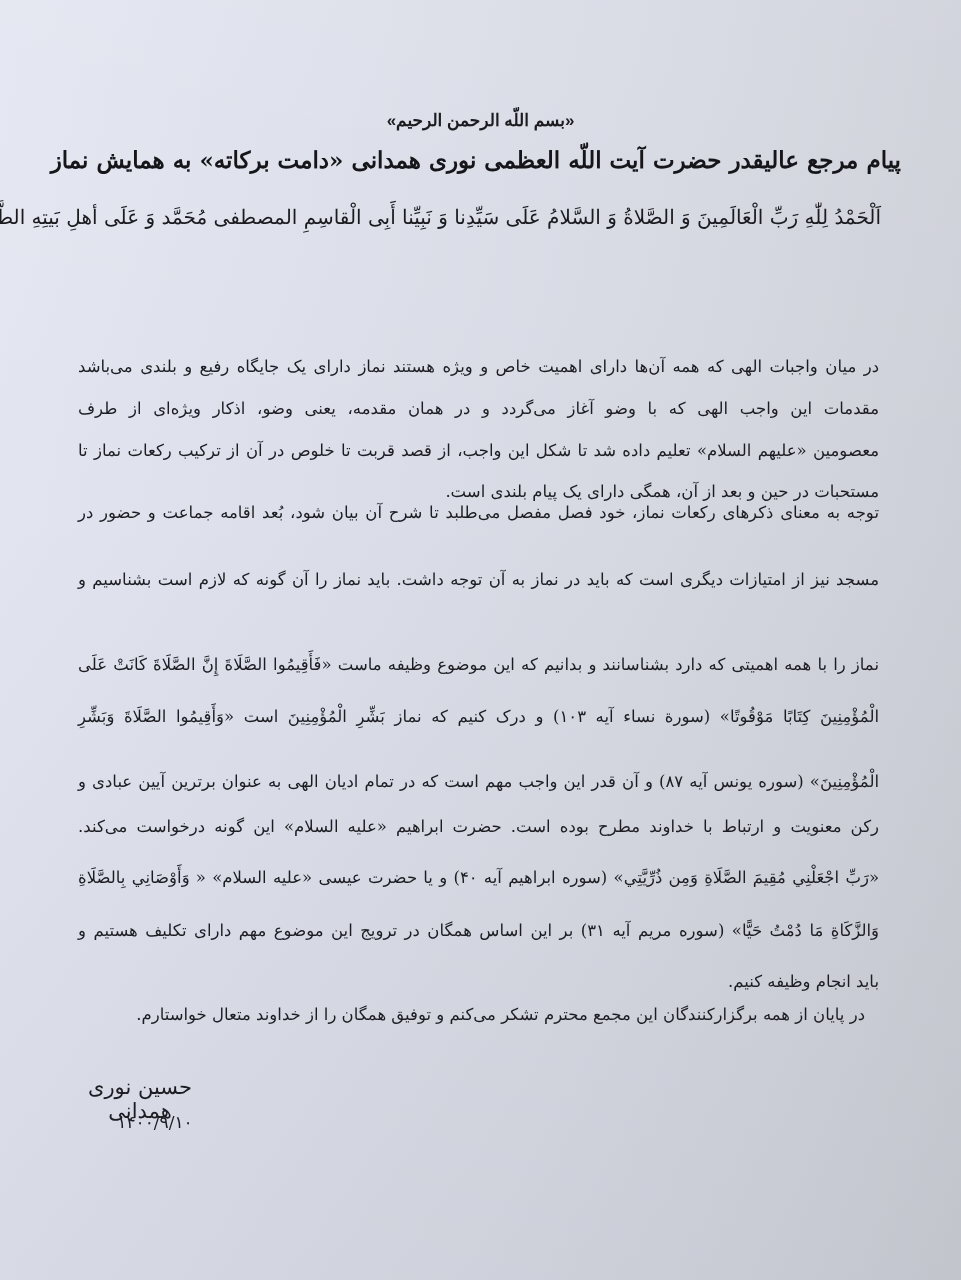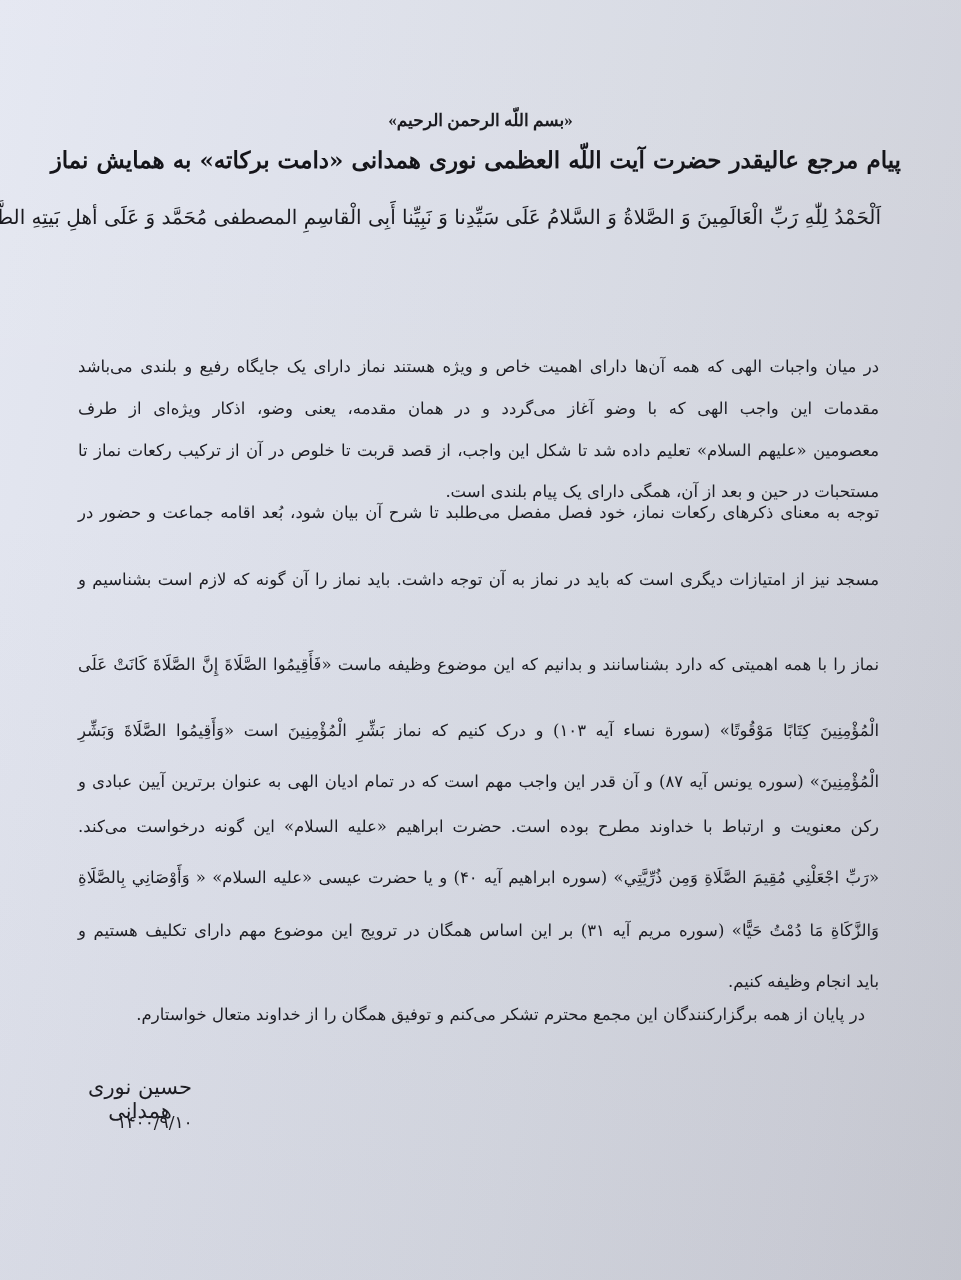--- a/index.html
+++ b/index.html
@@ -19,21 +19,21 @@
       position: absolute;
       left: 0; top: 0;
       width: 961px; height: 1280px;
       background: linear-gradient(180deg, rgba(255,255,255,0.06) 0%, rgba(255,255,255,0) 40%, rgba(120,120,135,0.08) 100%);
     }
     .bismillah {
       position: absolute;
       top: 110px;
       left: 0; right: 0;
       text-align: center;
-      font-family: Liberation Serif, serif;
+      font-family: Liberation Sans, sans-serif;
       font-size: 17px;
       font-weight: bold;
       direction: rtl;
       color: #1b1b20;
     }
     .title {
       position: absolute;
       top: 146px;
       left: 60px; right: 60px;
       text-align: center;
@@ -107,21 +107,21 @@
   <div class="arabic-praise praise-1">اَلْحَمْدُ لِلّٰهِ رَبِّ الْعَالَمِینَ وَ الصَّلاةُ وَ السَّلامُ عَلَی سَیِّدِنا وَ نَبِیِّنا أَبِی الْقاسِمِ المصطفی مُحَمَّد وَ عَلَی أهلِ بَیتِهِ الطَّیِّبِینَ</div>
 
   <div class="para-line" style="top:357px;">در میان واجبات الهی که همه آن‌ها دارای اهمیت خاص و ویژه هستند نماز دارای یک جایگاه رفیع و بلندی می‌باشد</div>
   <div class="para-line" style="top:399px;">مقدمات این واجب الهی که با وضو آغاز می‌گردد و در همان مقدمه، یعنی وضو، اذکار ویژه‌ای از طرف</div>
   <div class="para-line" style="top:441px;">معصومین «علیهم السلام» تعلیم داده شد تا شکل این واجب، از قصد قربت تا خلوص در آن از ترکیب رکعات نماز تا</div>
   <div class="para-line last" style="top:482px;">مستحبات در حین و بعد از آن، همگی دارای یک پیام بلندی است.</div>
 
   <div class="para-line" style="top:503px;">توجه به معنای ذکرهای رکعات نماز، خود فصل مفصل می‌طلبد تا شرح آن بیان شود، بُعد اقامه جماعت و حضور در</div>
   <div class="para-line" style="top:570px;">مسجد  نیز از امتیازات دیگری است که باید در نماز به آن توجه داشت. باید نماز را آن گونه که لازم است بشناسیم و</div>
   <div class="para-line" style="top:655px;">نماز را با همه اهمیتی که دارد بشناسانند و بدانیم که این موضوع وظیفه ماست «فَأَقِیمُوا الصَّلَاةَ إِنَّ الصَّلَاةَ كَانَتْ عَلَى</div>
-  <div class="para-line" style="top:707px;margin-top:14px;">الْمُؤْمِنِينَ كِتَابًا مَوْقُوتًا» (سورة نساء آیه ۱۰۳) و درک کنیم که نماز بَشِّرِ الْمُؤْمِنِينَ است «وَأَقِيمُوا الصَّلَاةَ وَبَشِّرِ</div>
+  <div class="para-line" style="top:707px;">الْمُؤْمِنِينَ كِتَابًا مَوْقُوتًا» (سورة نساء آیه ۱۰۳) و درک کنیم که نماز بَشِّرِ الْمُؤْمِنِينَ است «وَأَقِيمُوا الصَّلَاةَ وَبَشِّرِ</div>
   <div class="para-line" style="top:772px;">الْمُؤْمِنِينَ» (سوره یونس آیه ۸۷) و آن قدر این واجب مهم است که در تمام ادیان الهی به عنوان برترین آیین عبادی و</div>
   <div class="para-line" style="top:817px;">رکن معنویت و ارتباط با خداوند مطرح بوده است. حضرت ابراهیم «علیه السلام» این گونه درخواست می‌کند.</div>
   <div class="para-line" style="top:868px;">«رَبِّ اجْعَلْنِي مُقِيمَ الصَّلَاةِ وَمِن ذُرِّيَّتِي»  (سوره ابراهیم آیه ۴۰) و یا حضرت عیسی «علیه السلام» « وَأَوْصَانِي بِالصَّلَاةِ</div>
   <div class="para-line" style="top:921px;">وَالزَّكَاةِ مَا دُمْتُ حَيًّا» (سوره مریم آیه ۳۱) بر این اساس همگان در ترویج این موضوع مهم دارای تکلیف هستیم و</div>
   <div class="para-line last" style="top:972px;">باید انجام وظیفه کنیم.</div>
 
   <div class="para-line last" style="top:1005px; right:96px;">در پایان از همه برگزارکنندگان این مجمع محترم تشکر می‌کنم و توفیق همگان را از خداوند متعال خواستارم.</div>
 
   <div class="signature">حسین نوری همدانی</div>
   <div class="date">۱۴۰۰/۹/۱۰</div>

